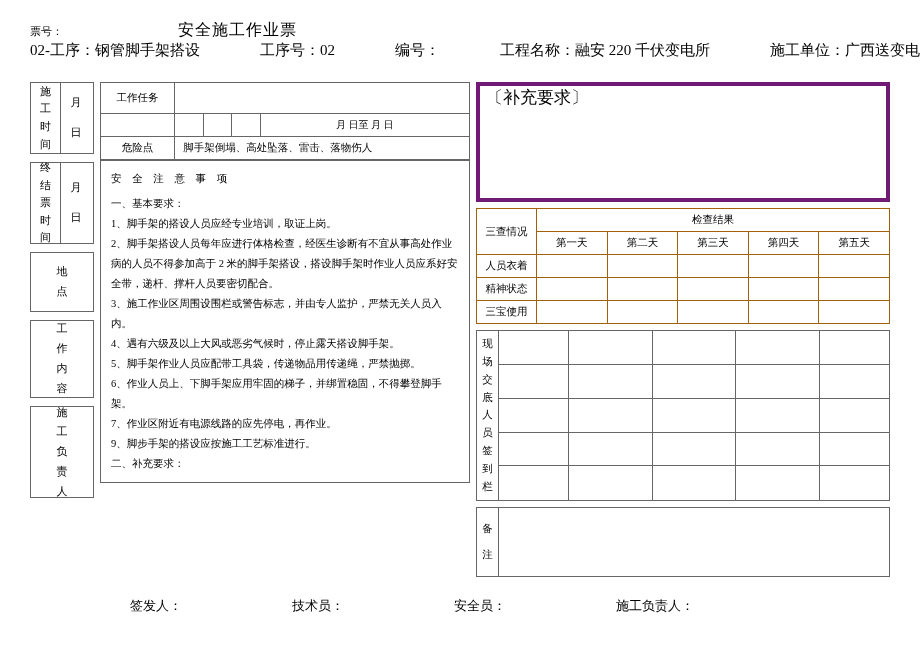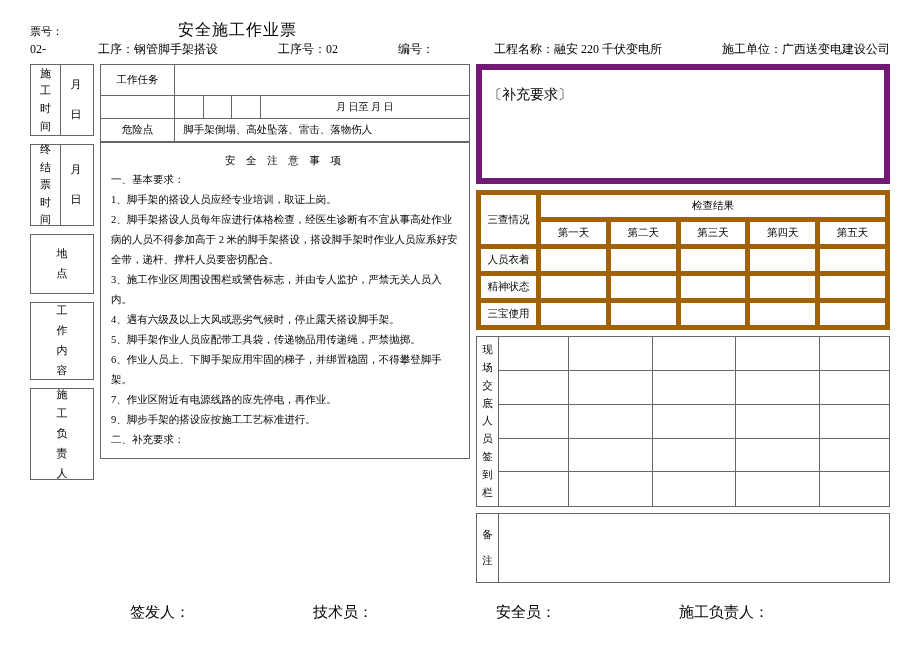--- a/index.html
+++ b/index.html
@@ -23,22 +23,22 @@
     font-size: 11px;
   }
   .title {
     font-size: 16px;
     margin-left: 40px;
     letter-spacing: 1px;
   }
   .second-row {
     display: flex;
     align-items: baseline;
-    margin-bottom: 6px;
-    font-size: 12px;
+    margin-bottom: 22px;
+    font-size: 15px;
   }
   .second-row .sub-no { width: 100px; }
   .second-row .proc { flex: 0 0 auto; margin-right: 60px; }
   .second-row .proc-no { flex: 0 0 auto; margin-right: 60px; }
   .second-row .code { flex: 0 0 auto; margin-right: 60px; font-family: Liberation Serif, serif; }
   .second-row .proj { flex: 0 0 auto; margin-right: 60px; }
   .second-row .unit { flex: 0 0 auto; }
 
   .main {
     display: flex;
@@ -106,46 +106,45 @@
   table.hdr td:last-child { border-right: none; }
 
   .safety-body {
     border-top: 1px solid #666;
     flex: 1;
     padding: 8px 10px;
     font-size: 10.5px;
     line-height: 1.9;
   }
   .safety-title {
-    text-align: center;
     letter-spacing: 4px;
-    margin-bottom: 0;
+    margin-bottom: 6px;
   }
 
   
   .right-col {
     flex: 1;
     display: flex;
     flex-direction: column;
     gap: 6px;
   }
   .supp-box {
-    border: 6px solid #701a75;
+    border: 4px solid #701a75;
     height: 120px;
-    padding: 16px 6px;
-    font-size: 14px;
+    padding: 0 6px;
+    font-size: 17px;
   }
 
   table.check {
     width: 100%;
     border-collapse: collapse;
     font-size: 10.5px;
   }
   table.check td, table.check th {
-    border: 5px solid #a16207;
+    border: 1px solid #a16207;
     padding: 4px 4px;
     text-align: center;
     font-weight: normal;
   }
 
   .sign-block {
     display: flex;
     border: 1px solid #666;
   }
   .sign-label {
@@ -180,23 +179,22 @@
   .remark-block {
     display: flex;
     border: 1px solid #666;
     height: 70px;
   }
   .remark-body { flex: 1; }
 
   .footer {
     margin-top: 20px;
     display: flex;
-    font-size: 15px;
+    font-size: 13px;
     padding-left: 100px;
-    gap: 13px;
   }
   .footer span { margin-right: 110px; }
 </style>
 </head>
 <body>
 
 <div class="top-row">
   <div class="ticket-no">票号：</div>
   <div class="title">安全施工作业票</div>
 </div>

